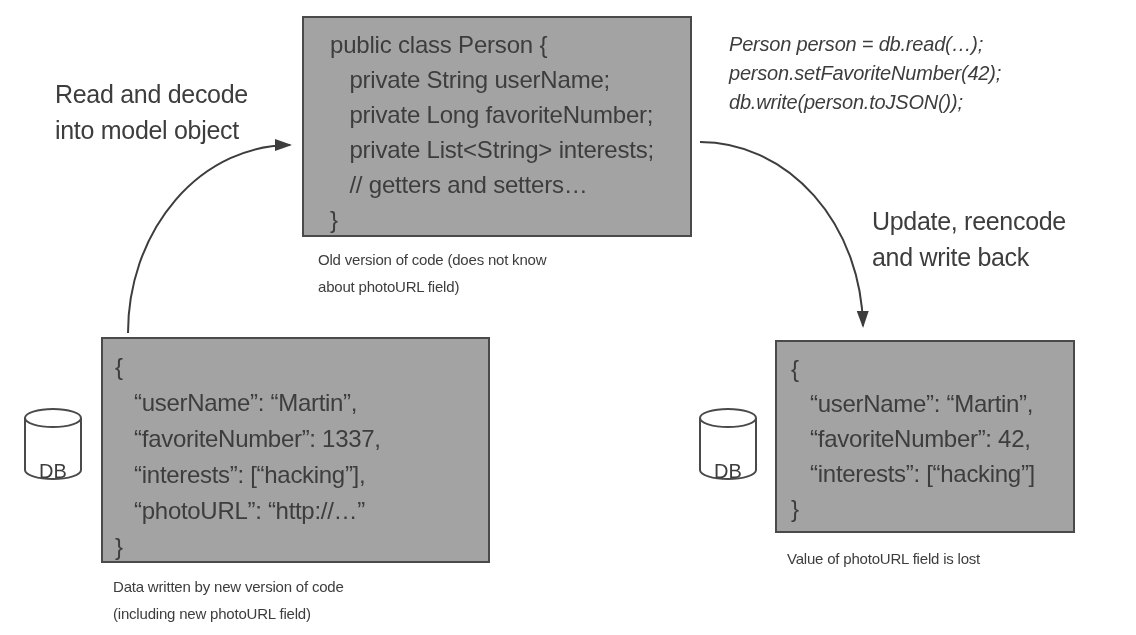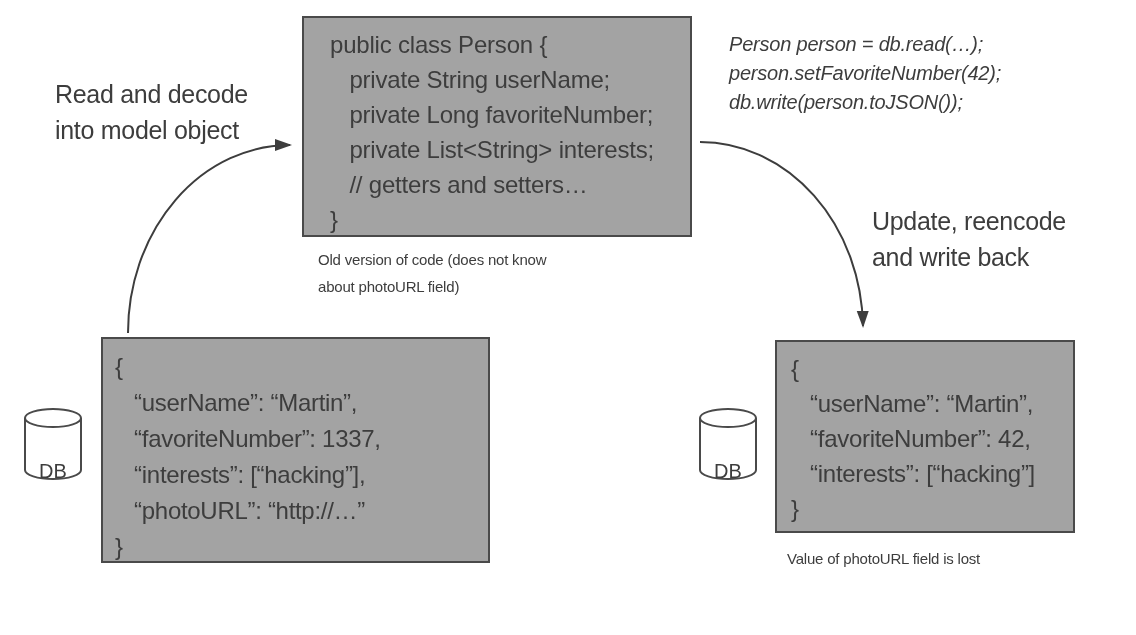--- a/index.html
+++ b/index.html
@@ -113,20 +113,22 @@
   </div>
 
   <div class="box" style="left:101px; top:337px; width:389px; height:226px;">
     <div class="json-text left pre">{
    “userName”: “Martin”,
    “favoriteNumber”: 1337,
    “interests”: [“hacking”],
    “photoURL”: “http://…”
 }</div>
   </div>
+  <div class="abs caption pre" style="left:113px; top:573px;">Data written by new version of code
+(including new photoURL field)</div>
 
   <div class="abs" style="left:697px; top:406px; width:62px; height:78px;">
     <svg width="62" height="78" viewBox="0 0 62 78">
       <path d="M3,12 V64 a28,9 0 0 0 56,0 V12" fill="#ffffff" stroke="#4a4a4a" stroke-width="2"></path>
       <ellipse cx="31" cy="12" rx="28" ry="9" fill="#ffffff" stroke="#4a4a4a" stroke-width="2"></ellipse>
     </svg>
     <div class="db-label">DB</div>
   </div>
 
   <div class="box" style="left:775px; top:340px; width:300px; height:193px;">

